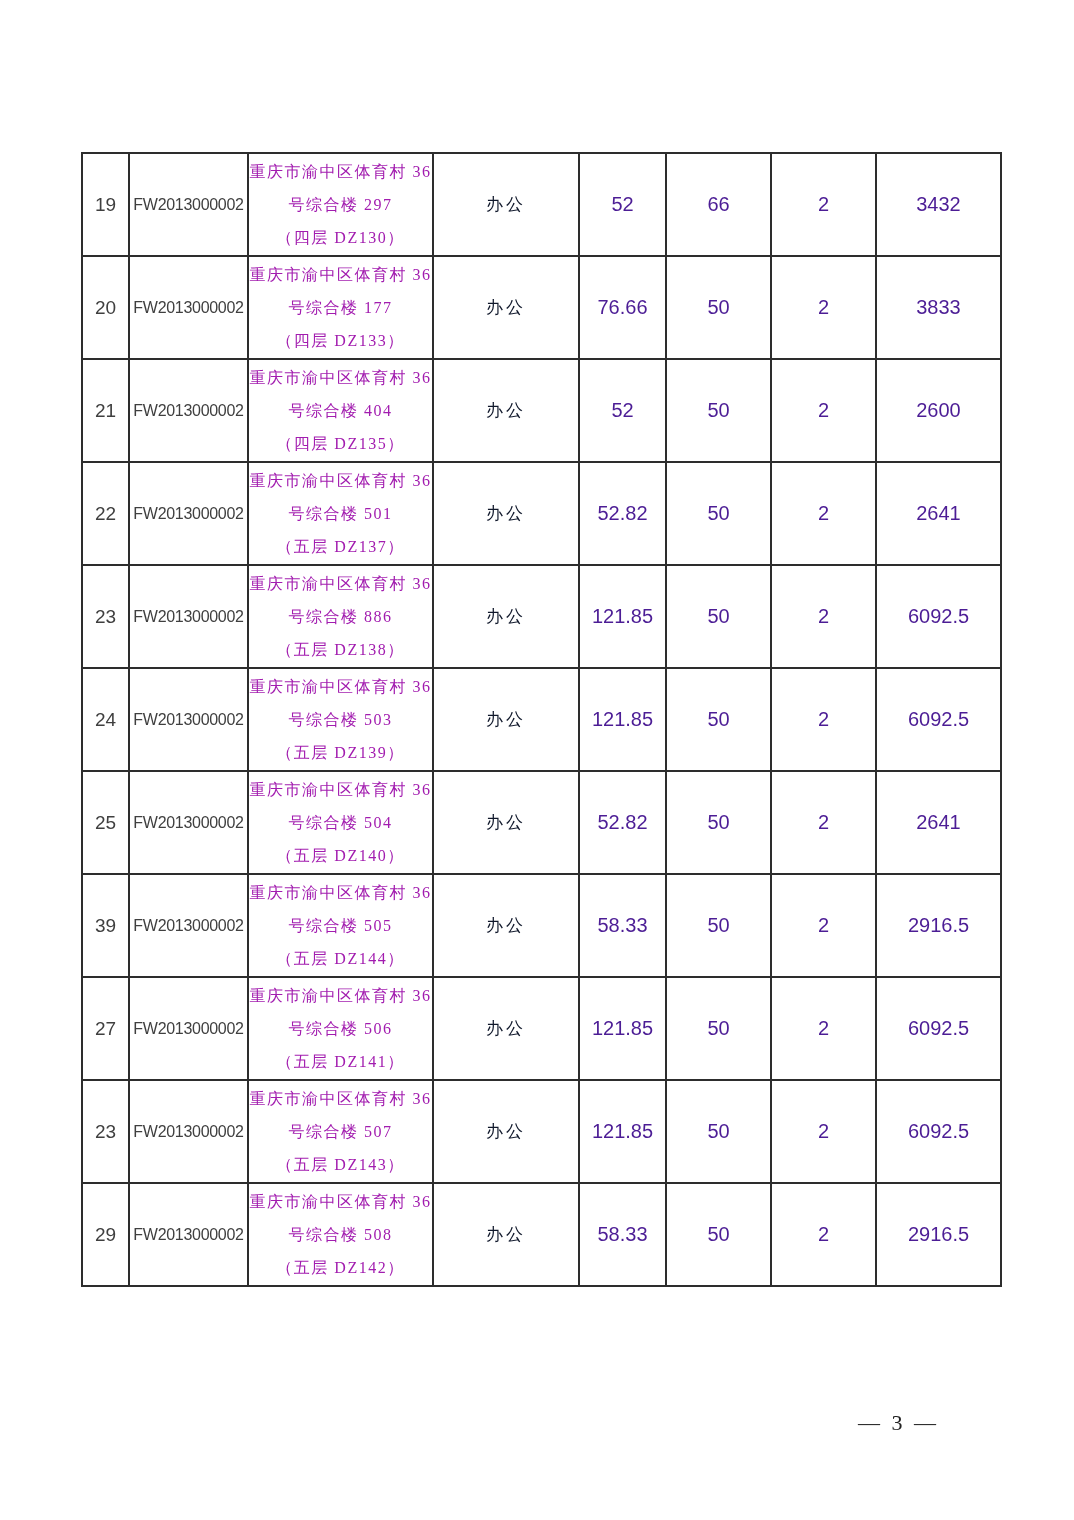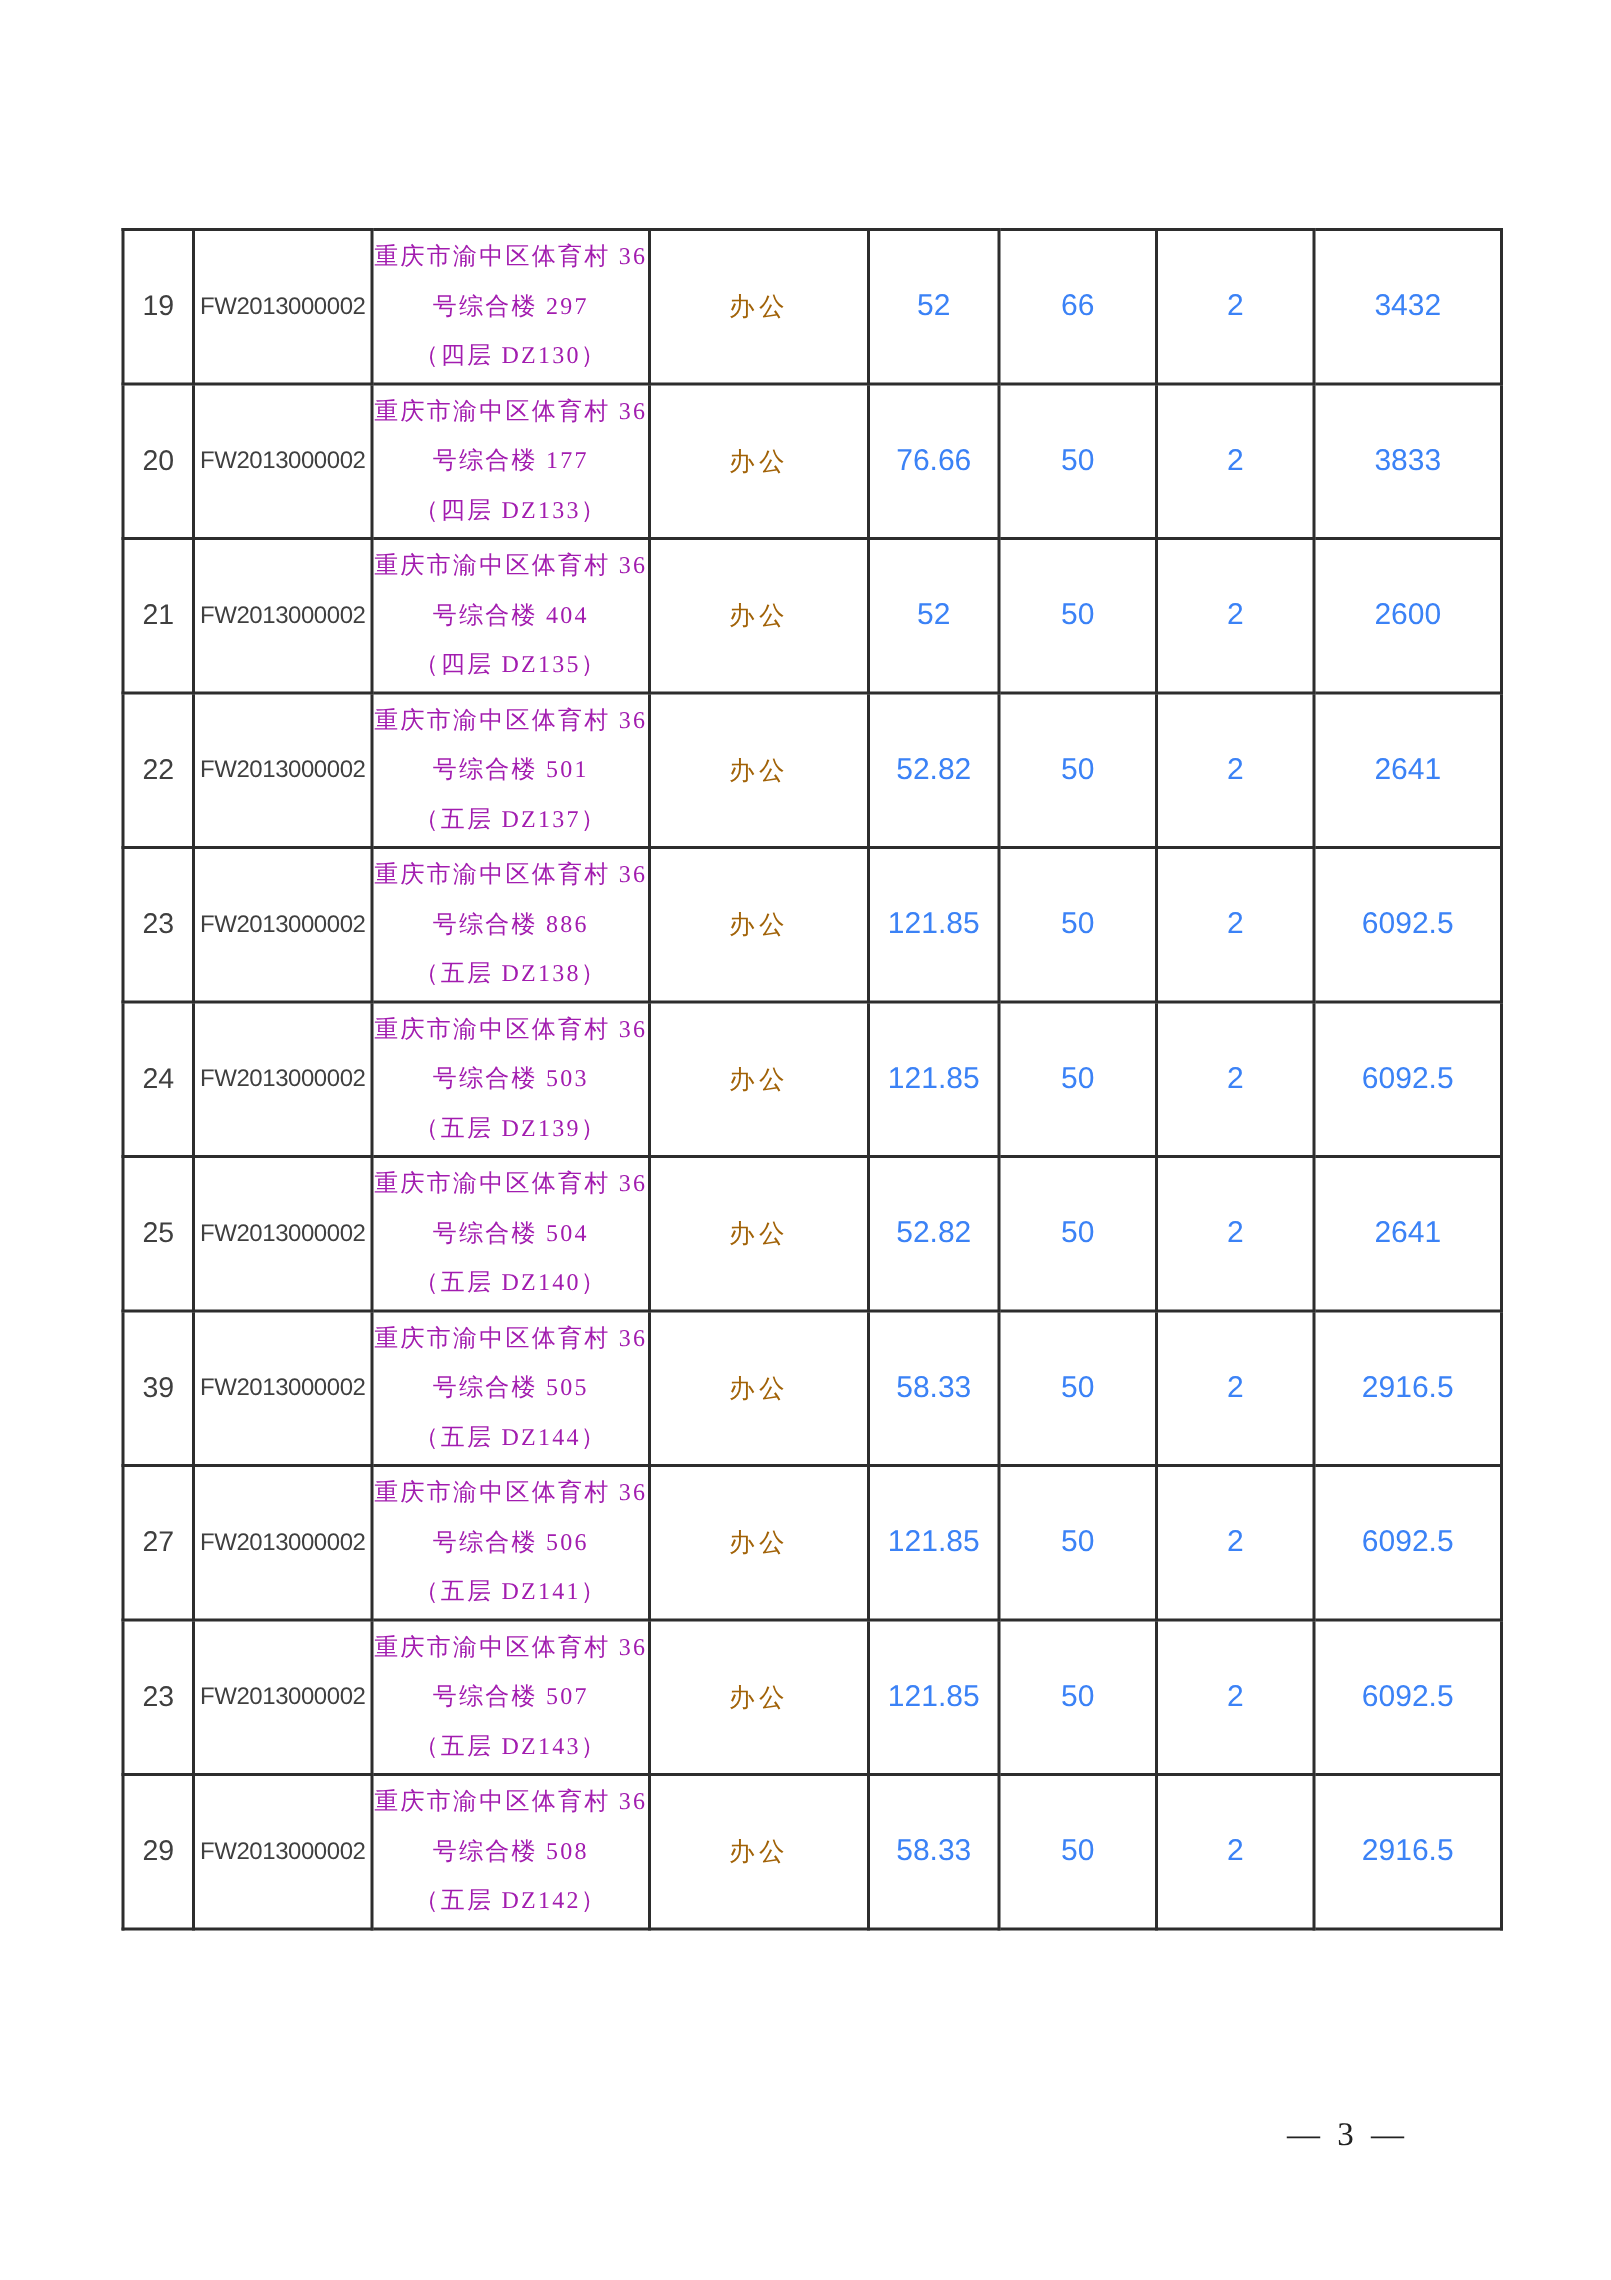--- a/index.html
+++ b/index.html
@@ -48,26 +48,26 @@
   }
   .cell-addr {
     font-size: 16px;
     line-height: 33px;
     letter-spacing: 1.5px;
     color: #a21caf;
   }
   .cell-use {
     font-size: 17px;
     letter-spacing: 3px;
-    color: #a16207;
+    color: #0f172a;
   }
   .cell-num {
     font-family: "Liberation Sans", "DejaVu Sans", sans-serif;
     font-size: 20px;
-    color: #3b82f6;
+    color: #4c1d95;
   }
   .page-footer {
     position: absolute;
     top: 1410px;
     left: 837px;
     width: 120px;
     text-align: center;
     font-size: 22px;
     color: #222222;
     word-spacing: 6px;

